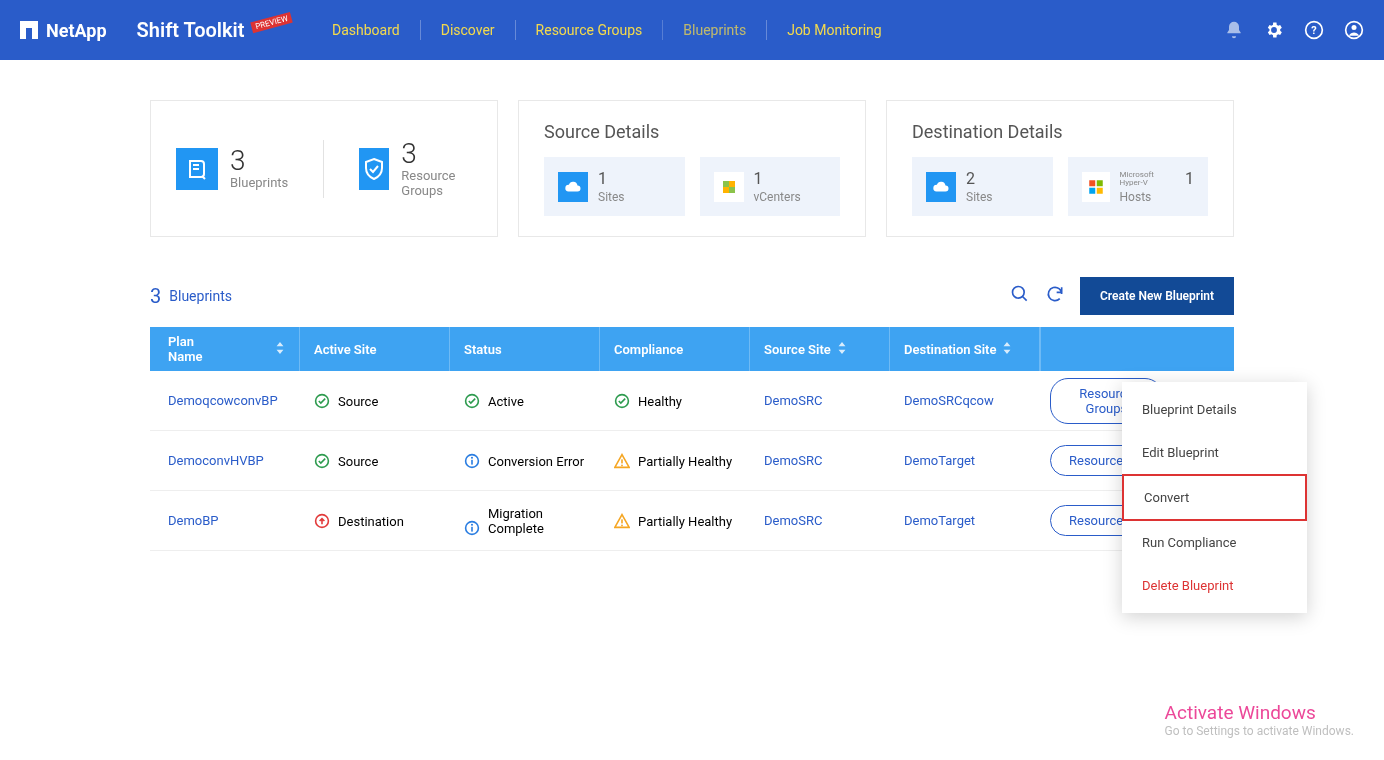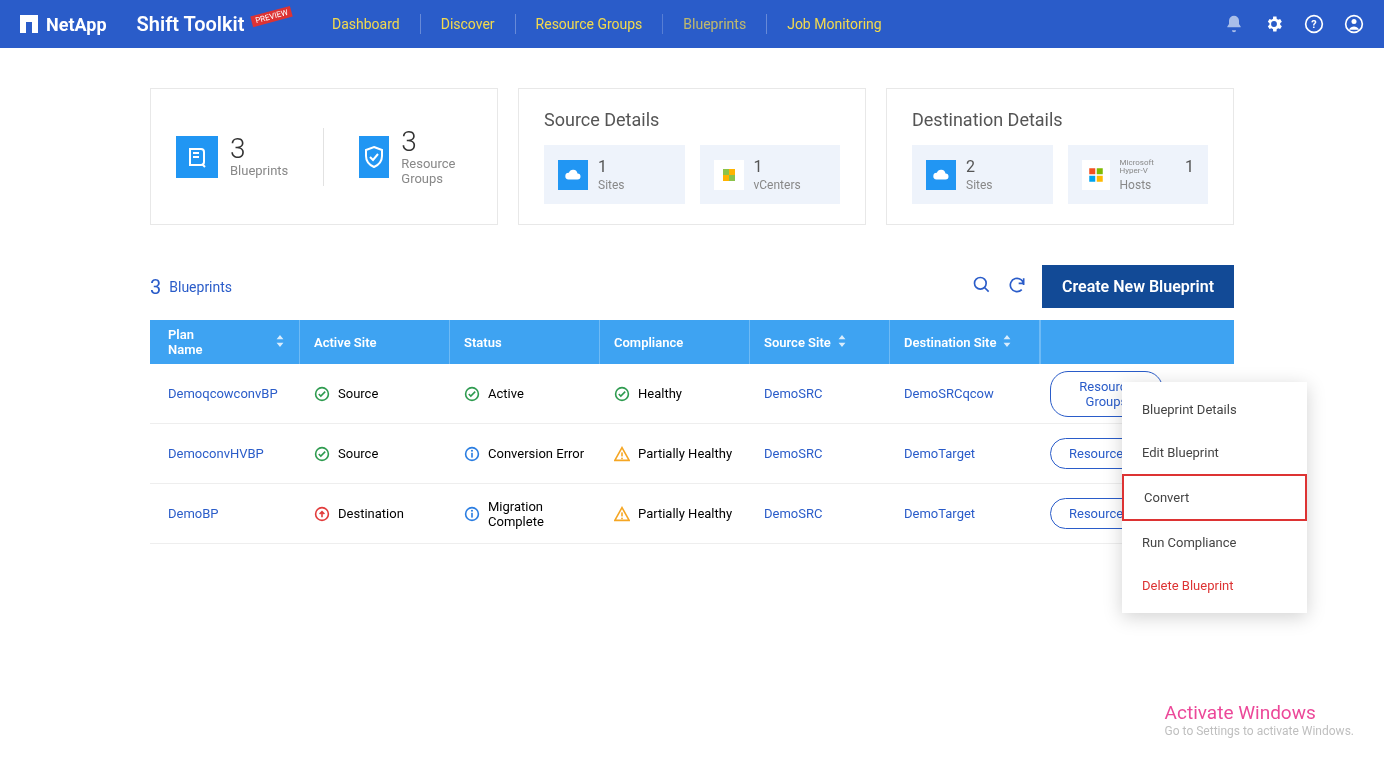--- a/index.html
+++ b/index.html
@@ -1,18 +1,18 @@
 <!DOCTYPE html>
 <html><head>
 <meta charset="utf-8">
 <style>
   * { box-sizing: border-box; margin: 0; padding: 0; font-family: -apple-system, BlinkMacSystemFont, "Segoe UI", Roboto, Arial, sans-serif; }
   body { background: #fff; width: 1384px; height: 760px; overflow: hidden; position: relative; }
   
-  .top-header { background: #2a5cc9; height: 48px; display: flex; align-items: center; padding: 0 20px; color: #fff; text-align: right; }
+  .top-header { background: #2a5cc9; height: 60px; display: flex; align-items: center; padding: 0 20px; color: #fff; text-align: right; }
   .logo-area { display: flex; align-items: center; gap: 8px; margin-right: 30px; }
   .logo-text { font-weight: 700; font-size: 18px; }
   .app-title { font-weight: 600; font-size: 20px; margin-right: 6px; }
   .preview-badge { background:#d33; color:#fff; font-size:8px; padding:1px 4px; transform:rotate(-15deg); display:inline-block; position:relative; top:-8px; }
   .nav { display: flex; gap: 0; margin-left: 20px; }
   .nav-item { padding: 0 20px; font-size: 14px; color:#fde047; opacity:0.95; cursor:pointer; border-left:1px solid rgba(255,255,255,0.3); height:20px; line-height:20px; }
   .nav-item:first-child { border-left:none; }
   .nav-item.sel { font-weight:400; opacity:0.7; }
   .header-icons { margin-left:auto; display:flex; gap:20px; align-items:center; }
   .hicon { width:20px; height:20px; fill:#fff; cursor:pointer; display:flex; align-items:center; justify-content:center; color:#fff; }
@@ -41,38 +41,38 @@
   .tile-label { font-size:12px; color:#888; margin-top:2px; }
   .detail-tile .tile-body { display:flex; flex-direction:column; }
   .detail-tile .tile-top { display:flex; align-items:center; gap:6px; }
 
   .list-header-row { display:flex; align-items:center; margin-bottom:12px; }
   .bp-count { color:#2a5cc9; font-size:20px; font-weight:400; margin-right:8px; }
   .bp-label { color:#2a5cc9; font-size:14px; }
   .list-actions { margin-left:auto; display:flex; align-items:center; gap:15px; }
   .act-icon { color:#2a5cc9; cursor:pointer; }
   .act-icon svg { width:20px; height:20px; stroke:#2a5cc9; fill:none; stroke-width:2; }
-  .create-btn { background:#124a96; color:#fff; border:none; padding:12px 20px; font-size:16px; cursor:pointer; font-weight:600; }
+  .create-btn { background:#124a96; color:#fff; border:none; padding:12px 20px; font-size:12px; cursor:pointer; font-weight:600; }
 
   .grid-head { background:#3ea3f2; display:flex; color:#fff; font-size:13px; font-weight:600; padding:0; height:44px; align-items:center; }
   .gcol { padding:0 14px; display:flex; align-items:center; gap:6px; border-right:1px solid rgba(255,255,255,0.25); height:100%; }
   .gcol:last-child { border-right:none; }
   .c-plan { width:150px; padding-left:18px;gap:45px; }
   .c-active { width:150px; }
   .c-status { width:150px; }
   .c-comp { width:150px; }
   .c-src { width:140px; }
   .c-dst { width:150px; }
   .c-act { flex:1; }
   .sort-ic { opacity:0.8; }
   .sort-ic svg { width:10px; height:12px; fill:#fff; }
 
   .grid-body { }
   .grow { display:flex; align-items:center; border-bottom:1px solid #eee; height:60px; font-size:13px; }
-  .gcell { padding:0 14px; display:flex; align-items:center; gap:8px; }
+  .gcell { padding:0 14px; display:flex; align-items:flex-end; gap:8px; }
   .link { color:#2a5cc9; cursor:pointer; }
   .status-ic { width:16px; height:16px; display:inline-flex; }
   .status-ic svg { width:16px; height:16px; }
   .rg-btn { border:1px solid #2a5cc9; color:#2a5cc9; background:#fff; border-radius:18px; padding:7px 18px; font-size:13px; cursor:pointer; }
   .more-btn { border:1px solid #2a5cc9; color:#2a5cc9; background:#fff; border-radius:12px; padding:2px 6px 5px 6px; font-size:14px; cursor:pointer; line-height:8px; letter-spacing:1px; margin-left:18px; }
 
   .dropdown { position:absolute; left:1122px; top:382px; width:185px; background:#fff; box-shadow:0 4px 18px rgba(0,0,0,0.18); z-index:10; padding:6px 0; }
   .dd-item { padding:14px 20px; font-size:13px; color:#444; cursor:pointer; }
   .dd-item.hl { border:2px solid #d33; }
   .dd-item.danger { color:#d33; }

